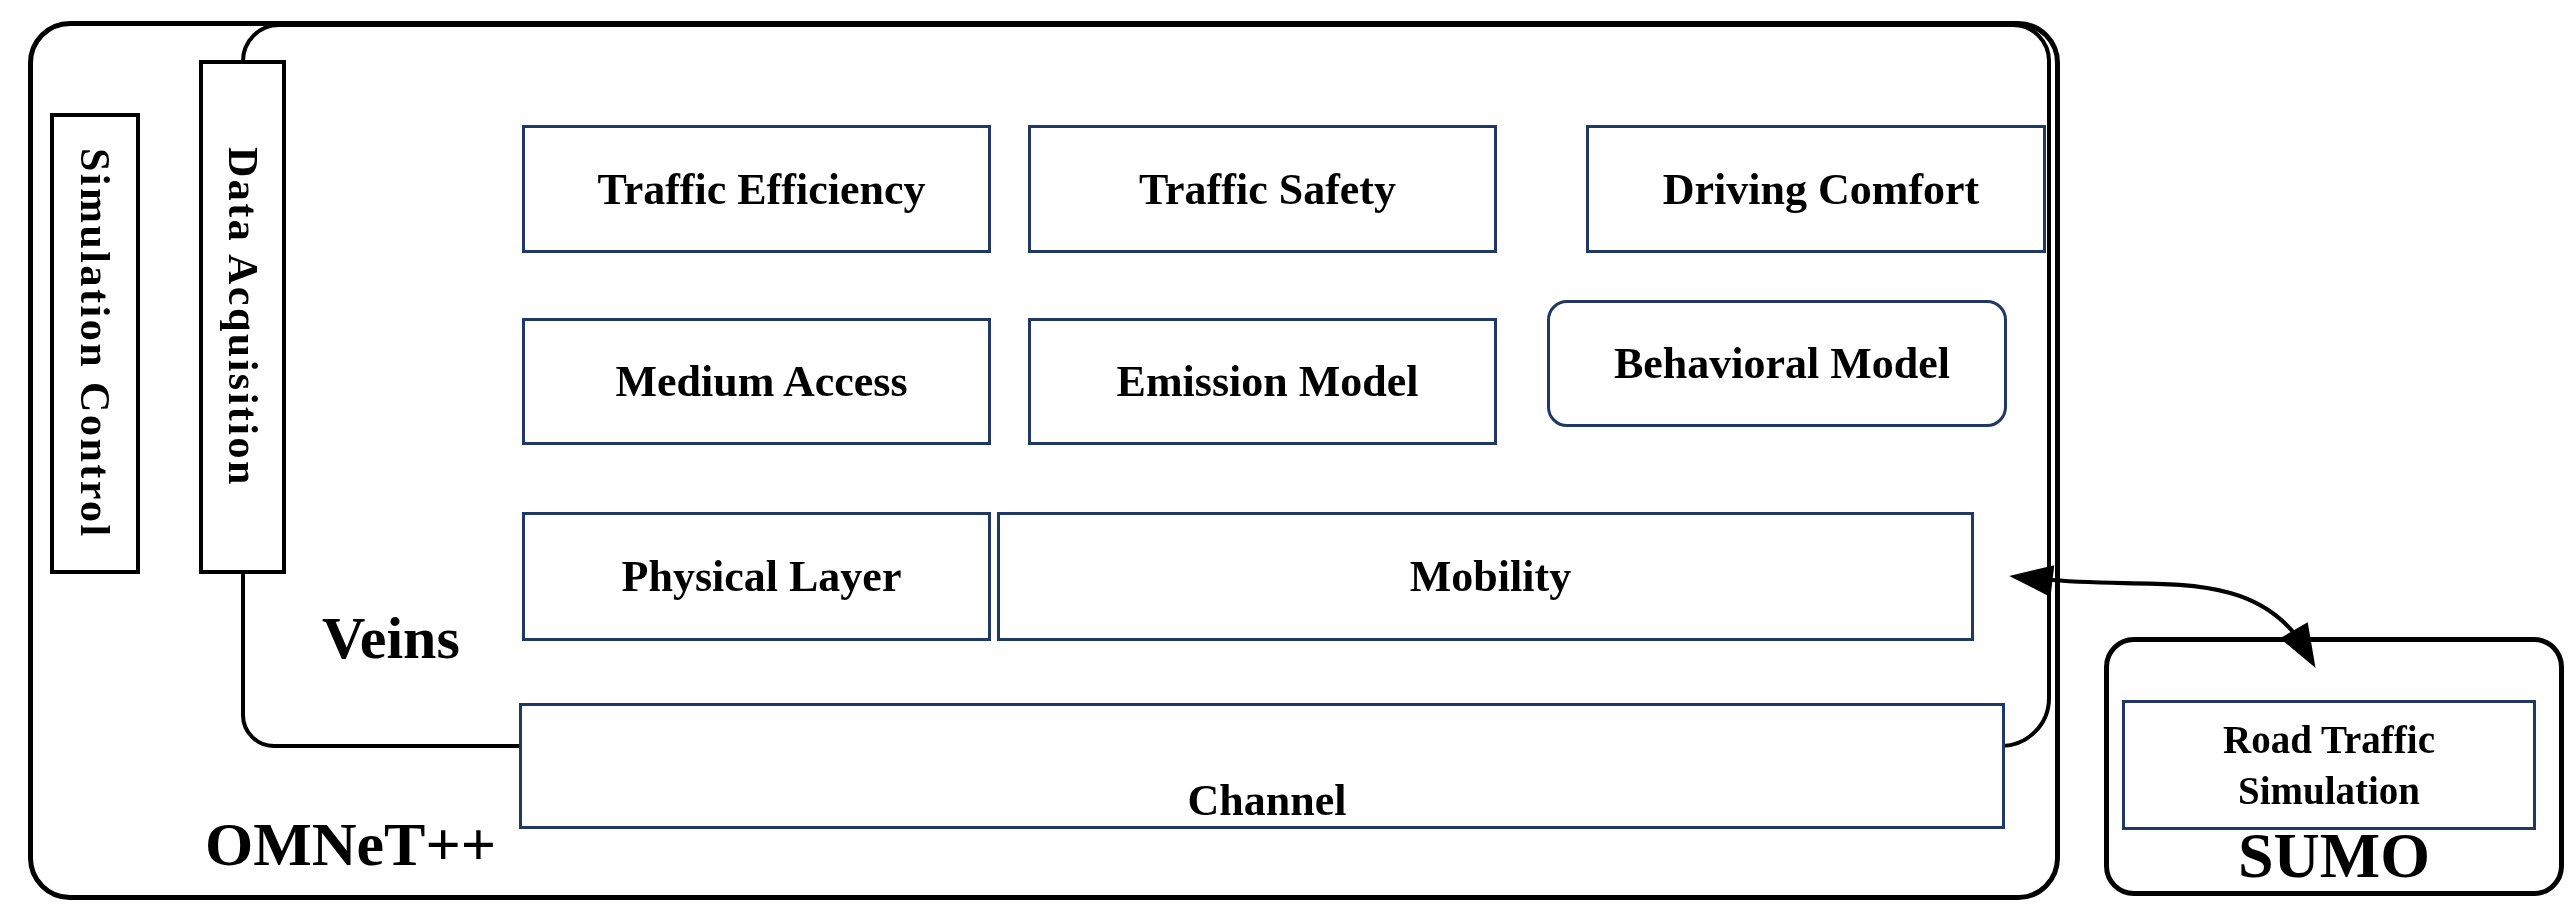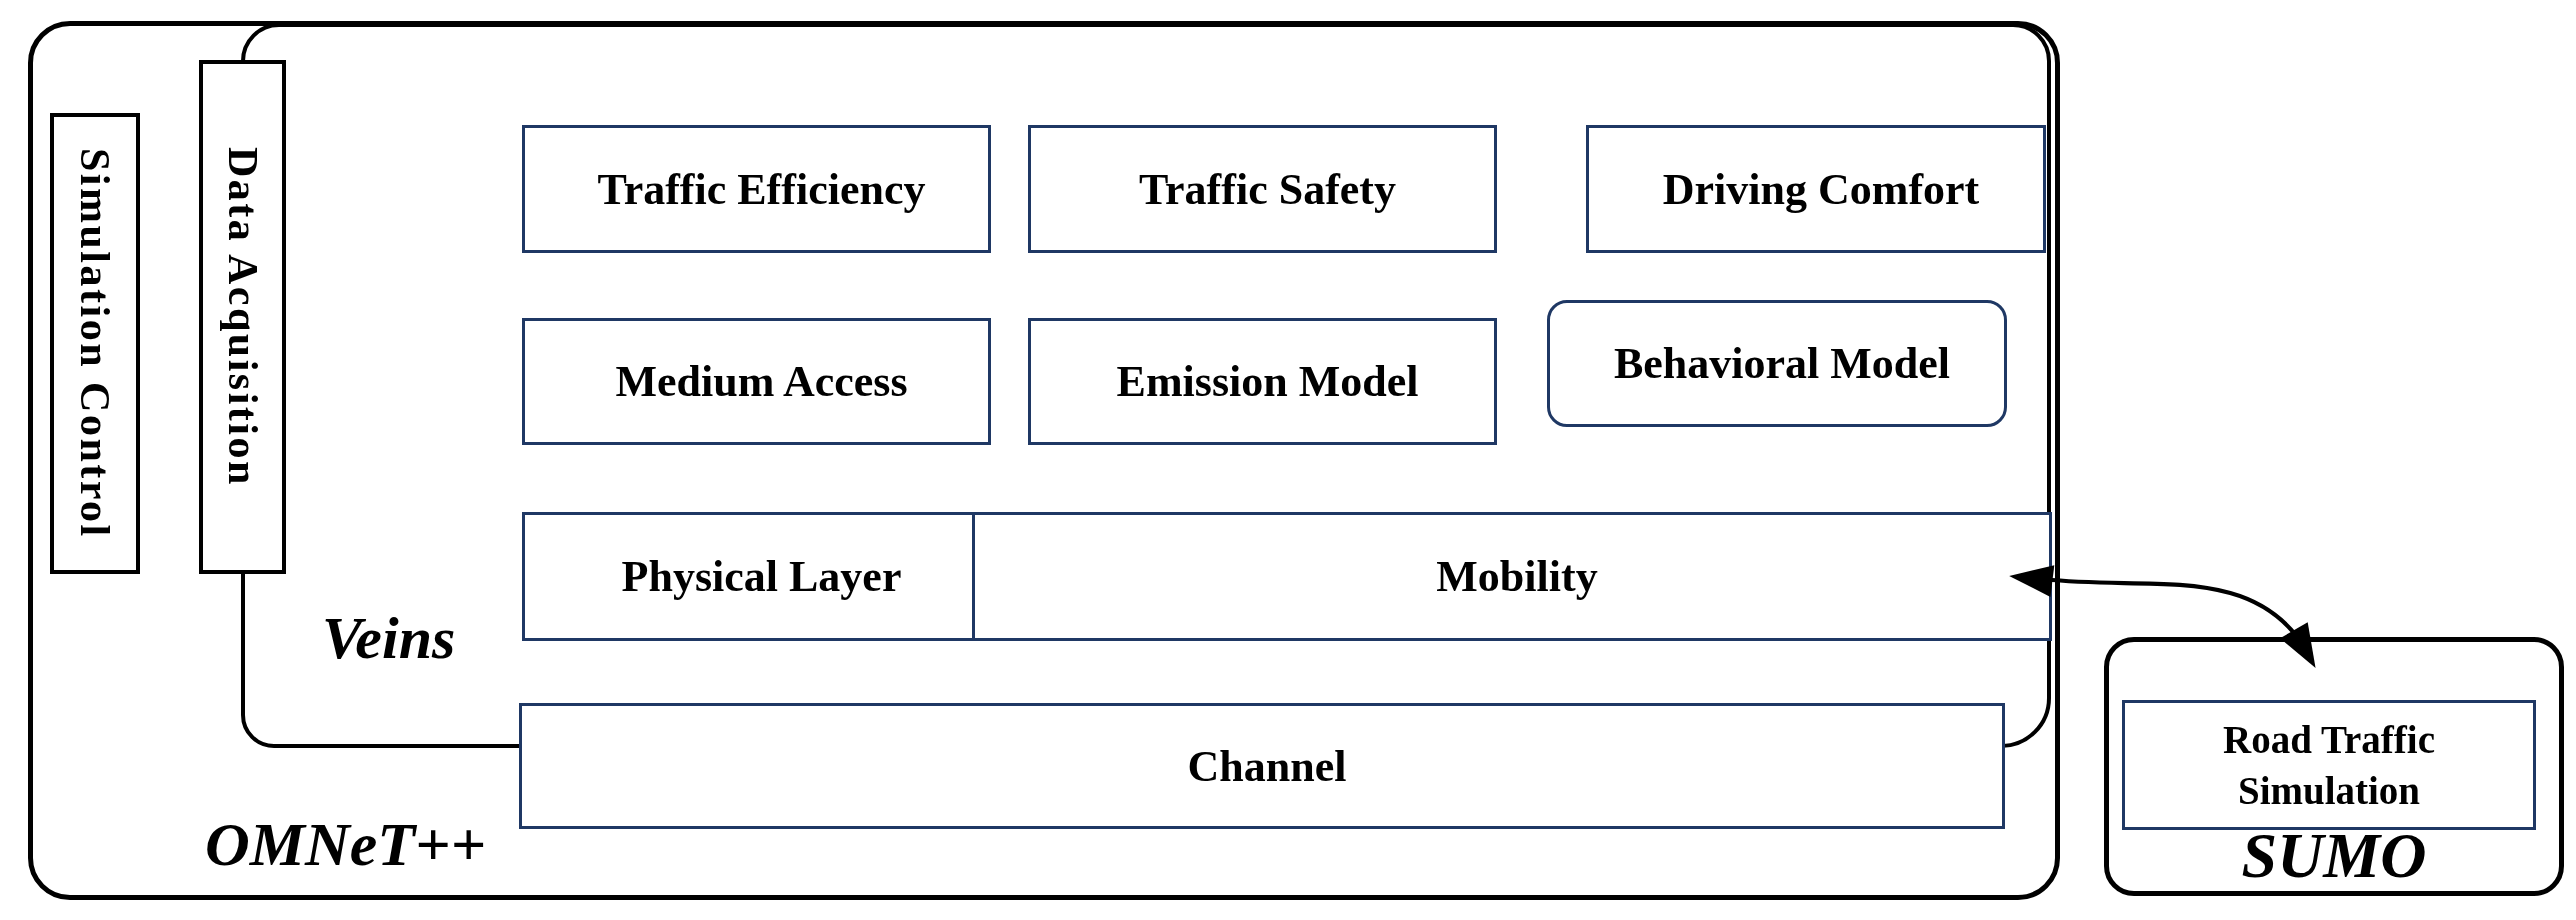--- a/index.html
+++ b/index.html
@@ -46,21 +46,20 @@
     font-size:44px;
     color:#000000;
     text-align:center;
     padding-left:10px;
   }
   .big-label{
     font-weight:bold;
     color:#000000;
     z-index:3;
     white-space:nowrap;
-    font-style:italic;
   }
   .sumo-frame{
     border:5px solid #000000;
     border-radius:30px;
     background:#ffffff;
     z-index:1;
   }
   .rts-box{
     border:3.3px solid #1f3864;
     background:#ffffff;
@@ -100,25 +99,25 @@
 <div class="abs module" style="left:1028px;top:318px;width:469px;height:127px;">
   <span>Emission Model</span>
 </div>
 <div class="abs module" style="left:1547px;top:300px;width:460px;height:127px;border-radius:20px;">
   <span>Behavioral Model</span>
 </div>
 
 <div class="abs module" style="left:522px;top:512px;width:469px;height:129px;">
   <span>Physical Layer</span>
 </div>
-<div class="abs module" style="left:972px;top:512px;width:1080px;height:129px;">
+<div class="abs module" style="left:997px;top:512px;width:977px;height:129px;">
   <span>Mobility</span>
 </div>
 
-<div class="abs module" style="left:519px;top:703px;width:1486px;height:126px;">
+<div class="abs module" style="left:519px;top:703px;width:1486px;height:126px;align-items:flex-end;">
   <span>Channel</span>
 </div>
 
 <div class="abs big-label" style="left:322px;top:604px;font-size:60px;">Veins</div>
 <div class="abs big-label" style="left:205px;top:809px;font-size:62px;">OMNeT++</div>
 
 <div class="abs sumo-frame" style="left:2104px;top:637px;width:460px;height:259px;"></div>
 <div class="abs rts-box" style="left:2122px;top:700px;width:414px;height:130px;">
   <span>Road Traffic</span>
   <span>Simulation</span>

